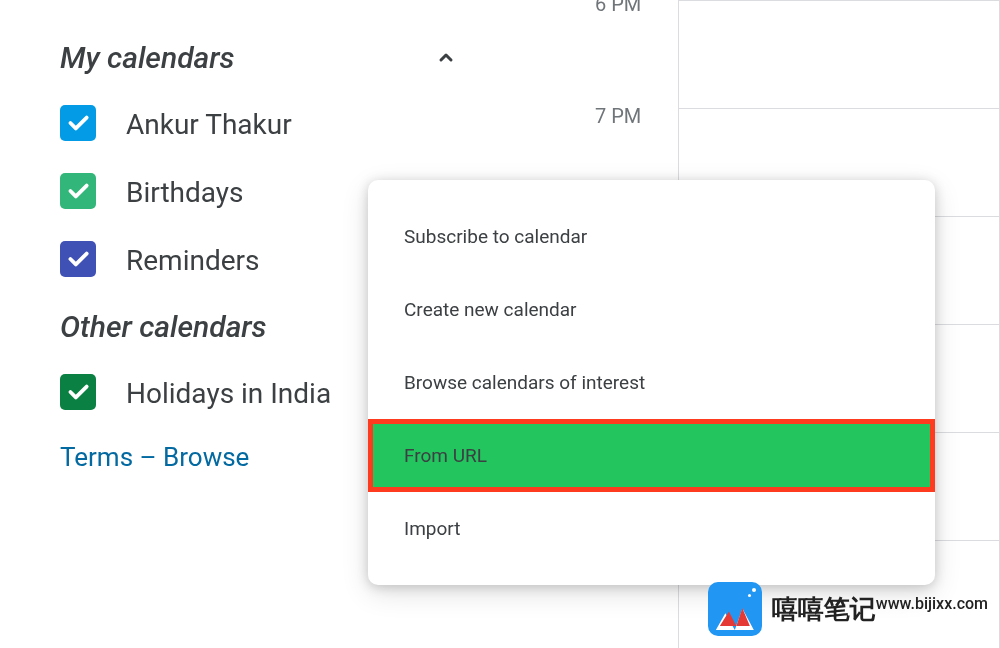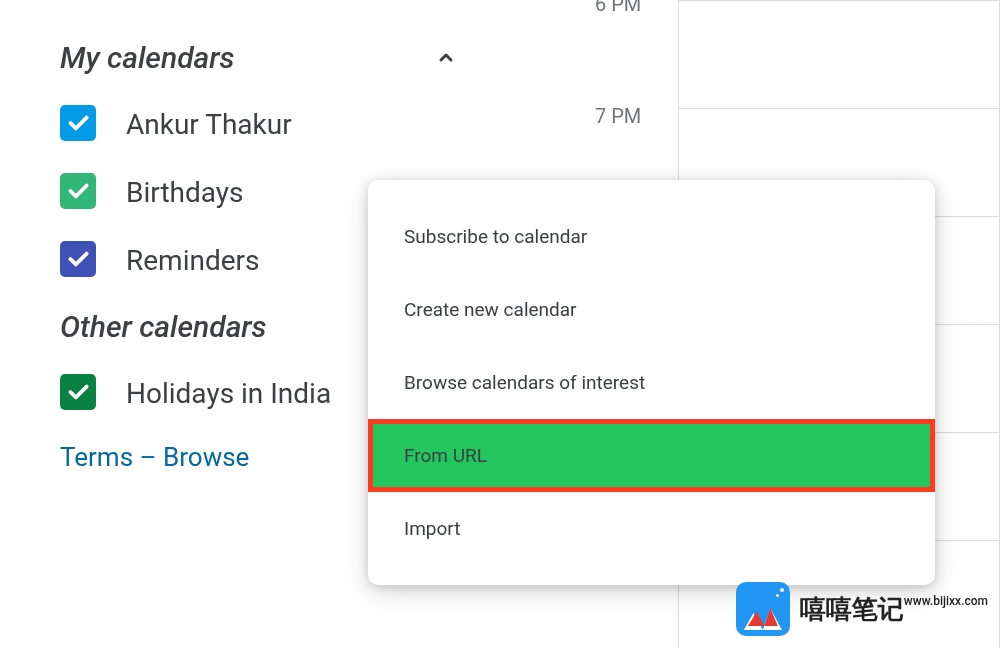--- a/index.html
+++ b/index.html
@@ -198,21 +198,21 @@
       display: flex;
       flex-direction: row;
       line-height: 1.1;
     }
     .watermark-title {
       font-size: 26px;
       font-weight: 700;
       color: #222;
     }
     .watermark-url {
-      font-size: 12px;
+      font-size: 16px;
       color: #222;
       font-weight: 500;
     }
   </style>
 </head>
 <body>
 
 <div class="time-column">
   <div class="time-slot">6 PM</div>
   <div class="time-slot">7 PM</div>

